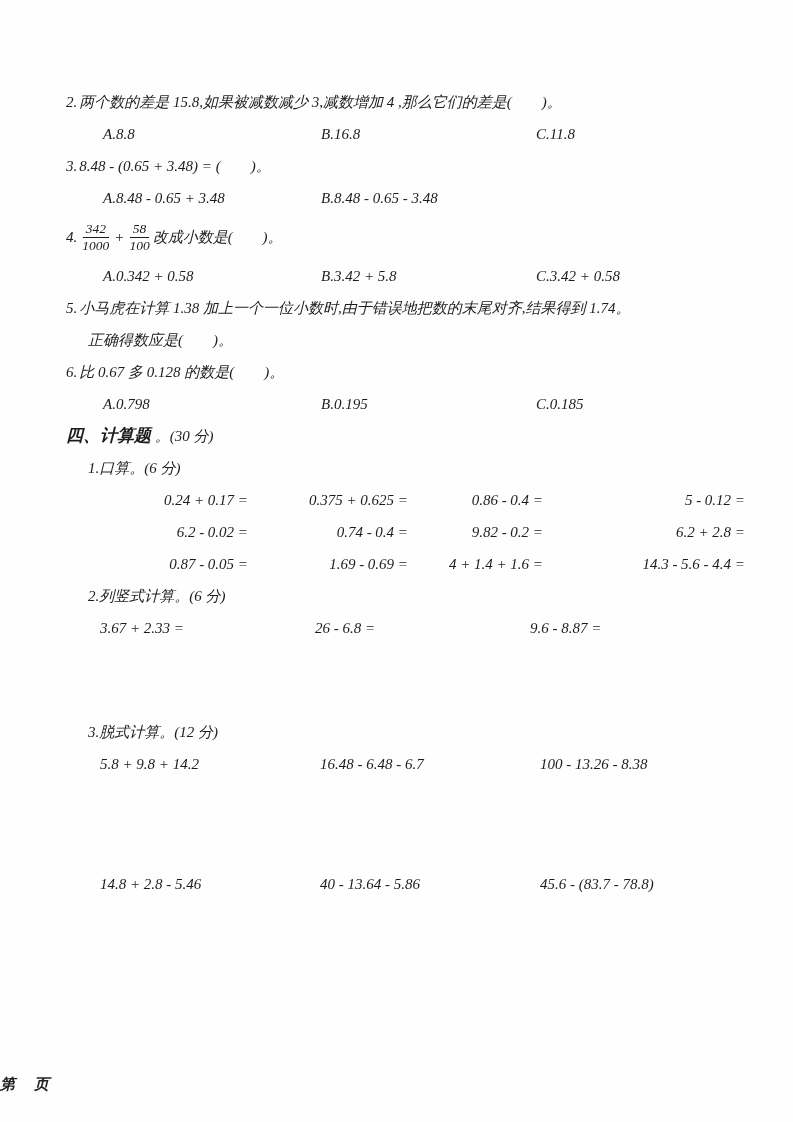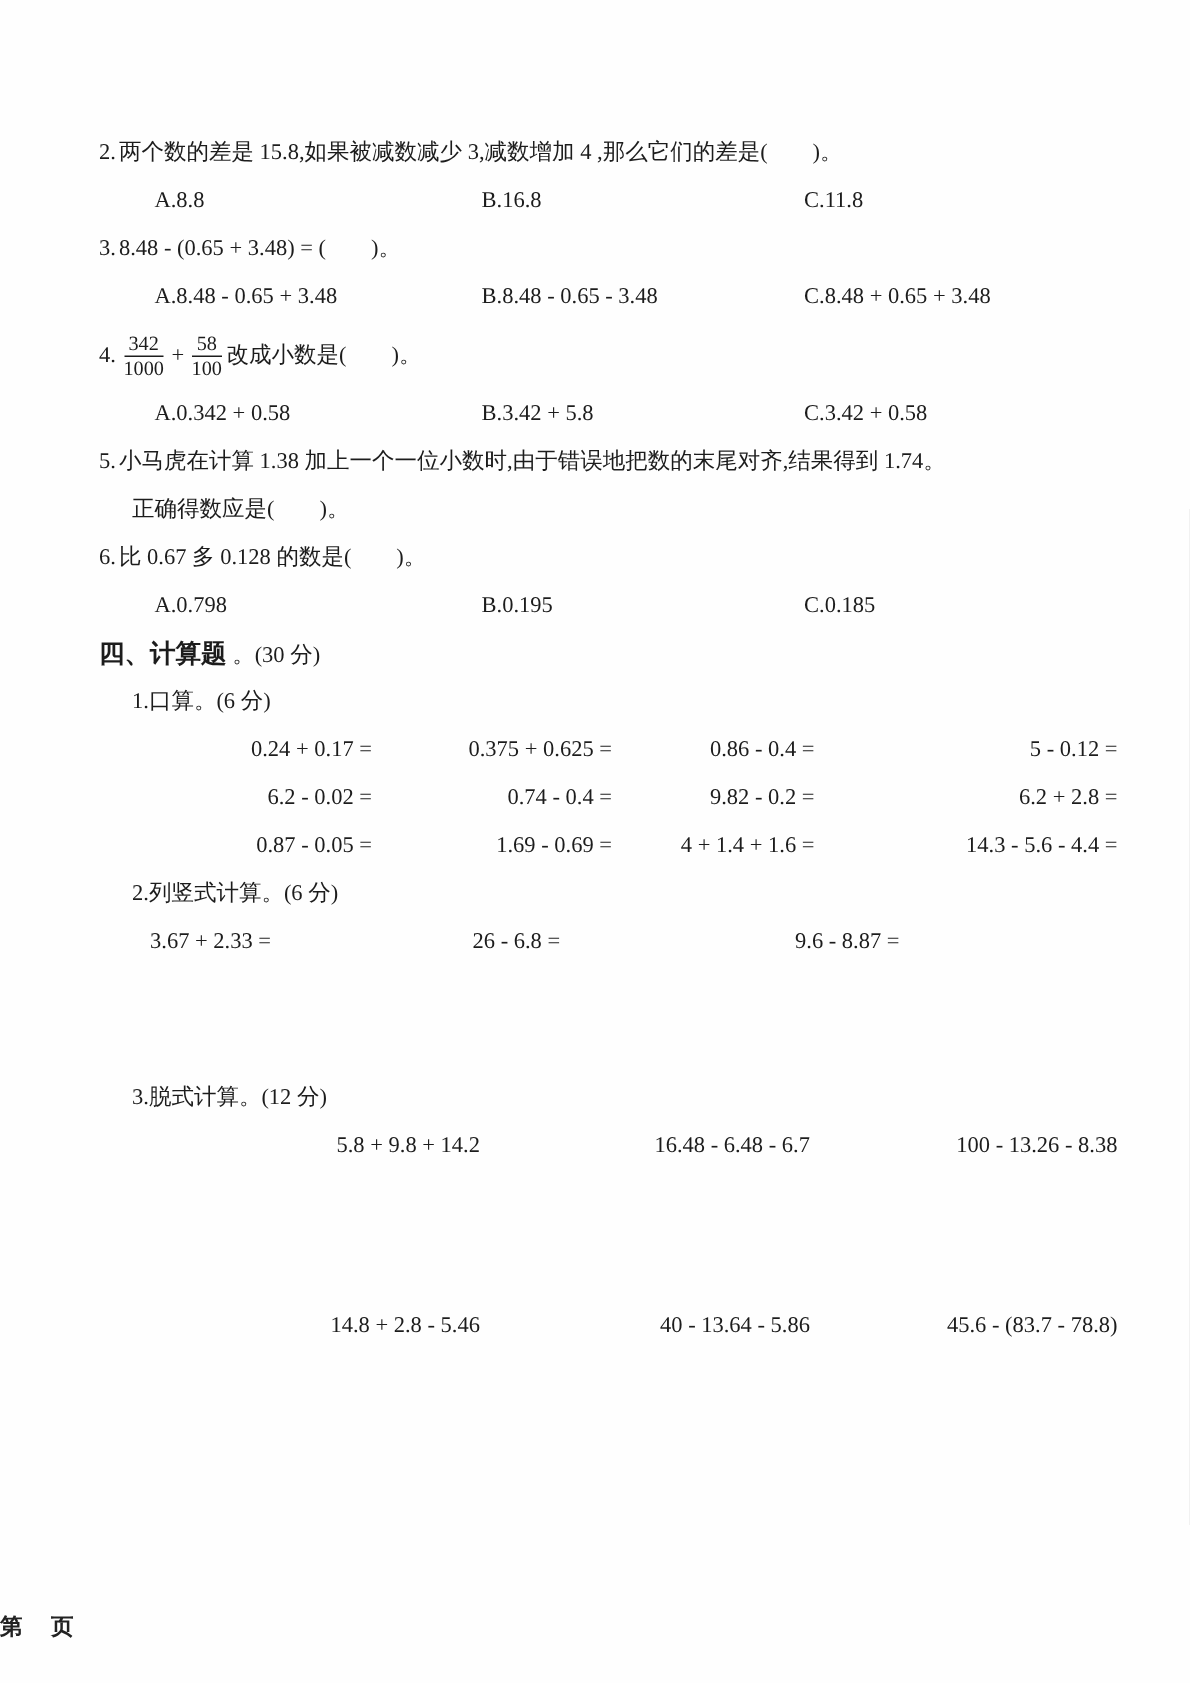--- a/index.html
+++ b/index.html
@@ -5,31 +5,32 @@
   html,body{margin:0;padding:0;background:#e8e8e8;}
   .page{
     position:relative;
     width:793px;height:1122px;
     margin:0 auto;
     background:#fefefe;
     color:#1c1c1c;
     font-family:"Liberation Serif","DejaVu Serif",serif;
     font-size:15px;
     overflow:hidden;
+    font-style:italic;
   }
   .content{position:absolute;left:66px;top:86px;right:48px;}
   .line{height:32px;line-height:32px;white-space:nowrap;}
   .qnum{margin-right:2px;}
   
   .opts{display:grid;grid-template-columns:218px 215px auto;padding-left:37px;}
   
   .oral-row{display:grid;grid-template-columns:145px 160px 135px auto;padding-left:37px;text-align:right;}
   
   .cols3a{display:grid;grid-template-columns:215px 215px auto;padding-left:34px;}
-  .cols3b{display:grid;grid-template-columns:220px 220px auto;padding-left:34px;text-align:right;}
+  .cols3b{display:grid;grid-template-columns:220px 220px auto;padding-left:34px;}
   .sub-line{padding-left:22px;}
   .section-title .bold-part{font-weight:bold;font-family:"Liberation Sans","DejaVu Sans",sans-serif;font-size:17px;}
   
   .q4line{height:46px;line-height:46px;display:flex;align-items:center;}
   .frac{display:inline-flex;flex-direction:column;align-items:center;vertical-align:middle;line-height:1.05;font-size:13.5px;margin:0 3px;}
   .frac .num{display:block;border-bottom:1px solid #1c1c1c;padding:1px 3px 0 3px;}
   .frac .den{display:block;padding-top:1px;}
   .op{margin:0 2px;}
   .spacer72{height:72px;}
   .spacer88{height:88px;}
@@ -55,21 +56,20 @@
       <span>B.16.8</span>
       <span>C.11.8</span>
     </div>
 
     <div class="line">
       <span class="qnum">3.</span><span>8.48 - (0.65 + 3.48) = (　　)。</span>
     </div>
     <div class="line opts">
       <span>A.8.48 - 0.65 + 3.48</span>
       <span>B.8.48 - 0.65 - 3.48</span>
-      <span>C.8.48 + 0.65 + 3.48</span>
     </div>
 
     <div class="q4line">
       <span class="qnum">4.</span>
       <span class="frac">
         <span class="num">342</span>
         <span class="den">1000</span>
       </span>
       <span class="op">+</span>
       <span class="frac">

